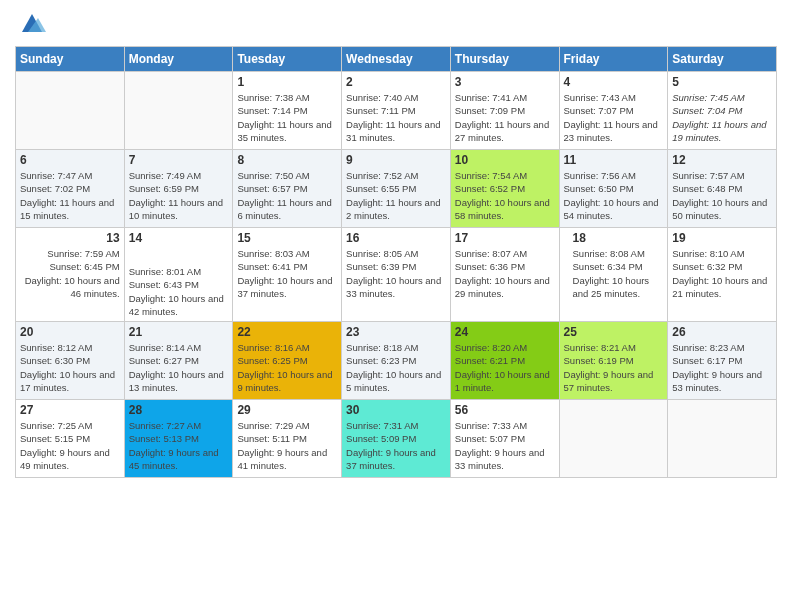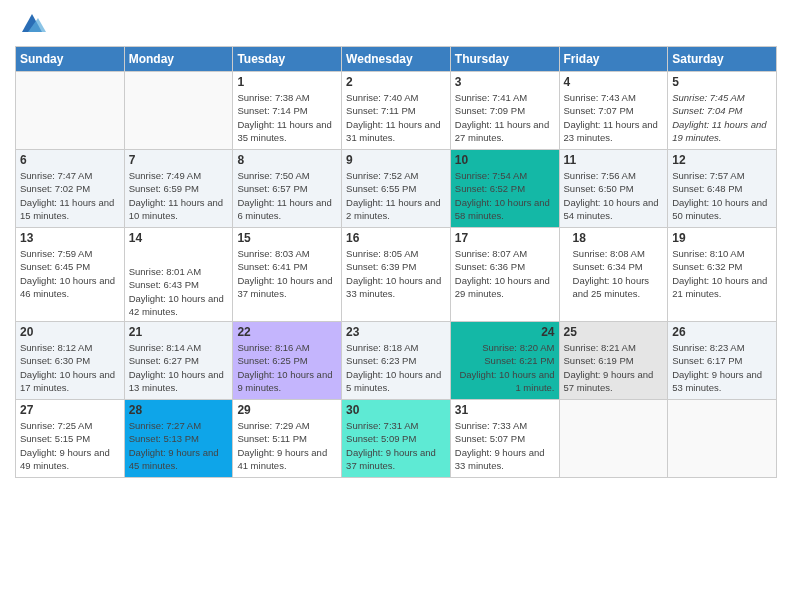--- a/index.html
+++ b/index.html
@@ -135,41 +135,41 @@
             <div class="day-info" style="white-space: pre-line;">Sunrise: 7:50 AM
 Sunset: 6:57 PM
 Daylight: 11 hours and 6 minutes.</div>
           </td>
           <td style="background-color: rgb(240, 244, 248);">
             <span class="day-num">9</span>
             <div class="day-info" style="white-space: pre-line;">Sunrise: 7:52 AM
 Sunset: 6:55 PM
 Daylight: 11 hours and 2 minutes.</div>
           </td>
-          <td style="background-color: #14b8a6;">
+          <td style="background-color: #bef264;">
             <span class="day-num">10</span>
             <div class="day-info" style="white-space: pre-line;">Sunrise: 7:54 AM
 Sunset: 6:52 PM
 Daylight: 10 hours and 58 minutes.</div>
           </td>
           <td style="background-color: rgb(240, 244, 248);">
             <span class="day-num">11</span>
             <div class="day-info" style="white-space: pre-line;">Sunrise: 7:56 AM
 Sunset: 6:50 PM
 Daylight: 10 hours and 54 minutes.</div>
           </td>
           <td style="background-color: rgb(240, 244, 248);">
             <span class="day-num">12</span>
             <div class="day-info" style="white-space: pre-line;">Sunrise: 7:57 AM
 Sunset: 6:48 PM
 Daylight: 10 hours and 50 minutes.</div>
           </td>
         </tr>
         <tr>
-          <td style="background-color: rgb(255, 255, 255);">
+          <td style="background-color: rgb(255, 255, 255); text-align: right;">
             <span class="day-num">13</span>
             <div class="day-info" style="white-space: pre-line;">Sunrise: 7:59 AM
 Sunset: 6:45 PM
 Daylight: 10 hours and 46 minutes.</div>
           </td>
           <td style="background-color: rgb(255, 255, 255);">
             <span class="day-num">14</span>
             <div class="day-info" style="white-space: pre-line; margin-top: 20px;">Sunrise: 8:01 AM
 Sunset: 6:43 PM
 Daylight: 10 hours and 42 minutes.</div>
@@ -211,39 +211,39 @@
             <div class="day-info" style="white-space: pre-line;">Sunrise: 8:12 AM
 Sunset: 6:30 PM
 Daylight: 10 hours and 17 minutes.</div>
           </td>
           <td style="background-color: rgb(240, 244, 248);">
             <span class="day-num">21</span>
             <div class="day-info" style="white-space: pre-line;">Sunrise: 8:14 AM
 Sunset: 6:27 PM
 Daylight: 10 hours and 13 minutes.</div>
           </td>
-          <td style="background-color: #c4b5fd;">
+          <td style="background-color: #eab308;">
             <span class="day-num">22</span>
             <div class="day-info" style="white-space: pre-line;">Sunrise: 8:16 AM
 Sunset: 6:25 PM
 Daylight: 10 hours and 9 minutes.</div>
           </td>
           <td style="background-color: rgb(240, 244, 248);">
             <span class="day-num">23</span>
             <div class="day-info" style="white-space: pre-line;">Sunrise: 8:18 AM
 Sunset: 6:23 PM
 Daylight: 10 hours and 5 minutes.</div>
           </td>
-          <td style="background-color: #14b8a6; text-align: right;">
+          <td style="background-color: #84cc16;">
             <span class="day-num">24</span>
             <div class="day-info" style="white-space: pre-line;">Sunrise: 8:20 AM
 Sunset: 6:21 PM
 Daylight: 10 hours and 1 minute.</div>
           </td>
-          <td style="background-color: #e5e5e5;">
+          <td style="background-color: #bef264;">
             <span class="day-num">25</span>
             <div class="day-info" style="white-space: pre-line;">Sunrise: 8:21 AM
 Sunset: 6:19 PM
 Daylight: 9 hours and 57 minutes.</div>
           </td>
           <td style="background-color: rgb(240, 244, 248);">
             <span class="day-num">26</span>
             <div class="day-info" style="white-space: pre-line;">Sunrise: 8:23 AM
 Sunset: 6:17 PM
 Daylight: 9 hours and 53 minutes.</div>
@@ -268,21 +268,21 @@
 Sunset: 5:11 PM
 Daylight: 9 hours and 41 minutes.</div>
           </td>
           <td style="background-color: #5eead4;">
             <span class="day-num">30</span>
             <div class="day-info" style="white-space: pre-line;">Sunrise: 7:31 AM
 Sunset: 5:09 PM
 Daylight: 9 hours and 37 minutes.</div>
           </td>
           <td style="background-color: rgb(255, 255, 255);">
-            <span class="day-num">31</span>
+            <span class="day-num">56</span>
             <div class="day-info" style="white-space: pre-line;">Sunrise: 7:33 AM
 Sunset: 5:07 PM
 Daylight: 9 hours and 33 minutes.</div>
           </td>
           <td class="empty" style="background-color: rgb(249, 249, 249);"></td>
           <td class="empty" style="background-color: rgb(249, 249, 249);"></td>
         </tr>
       </tbody>
   </table>
 </div>

